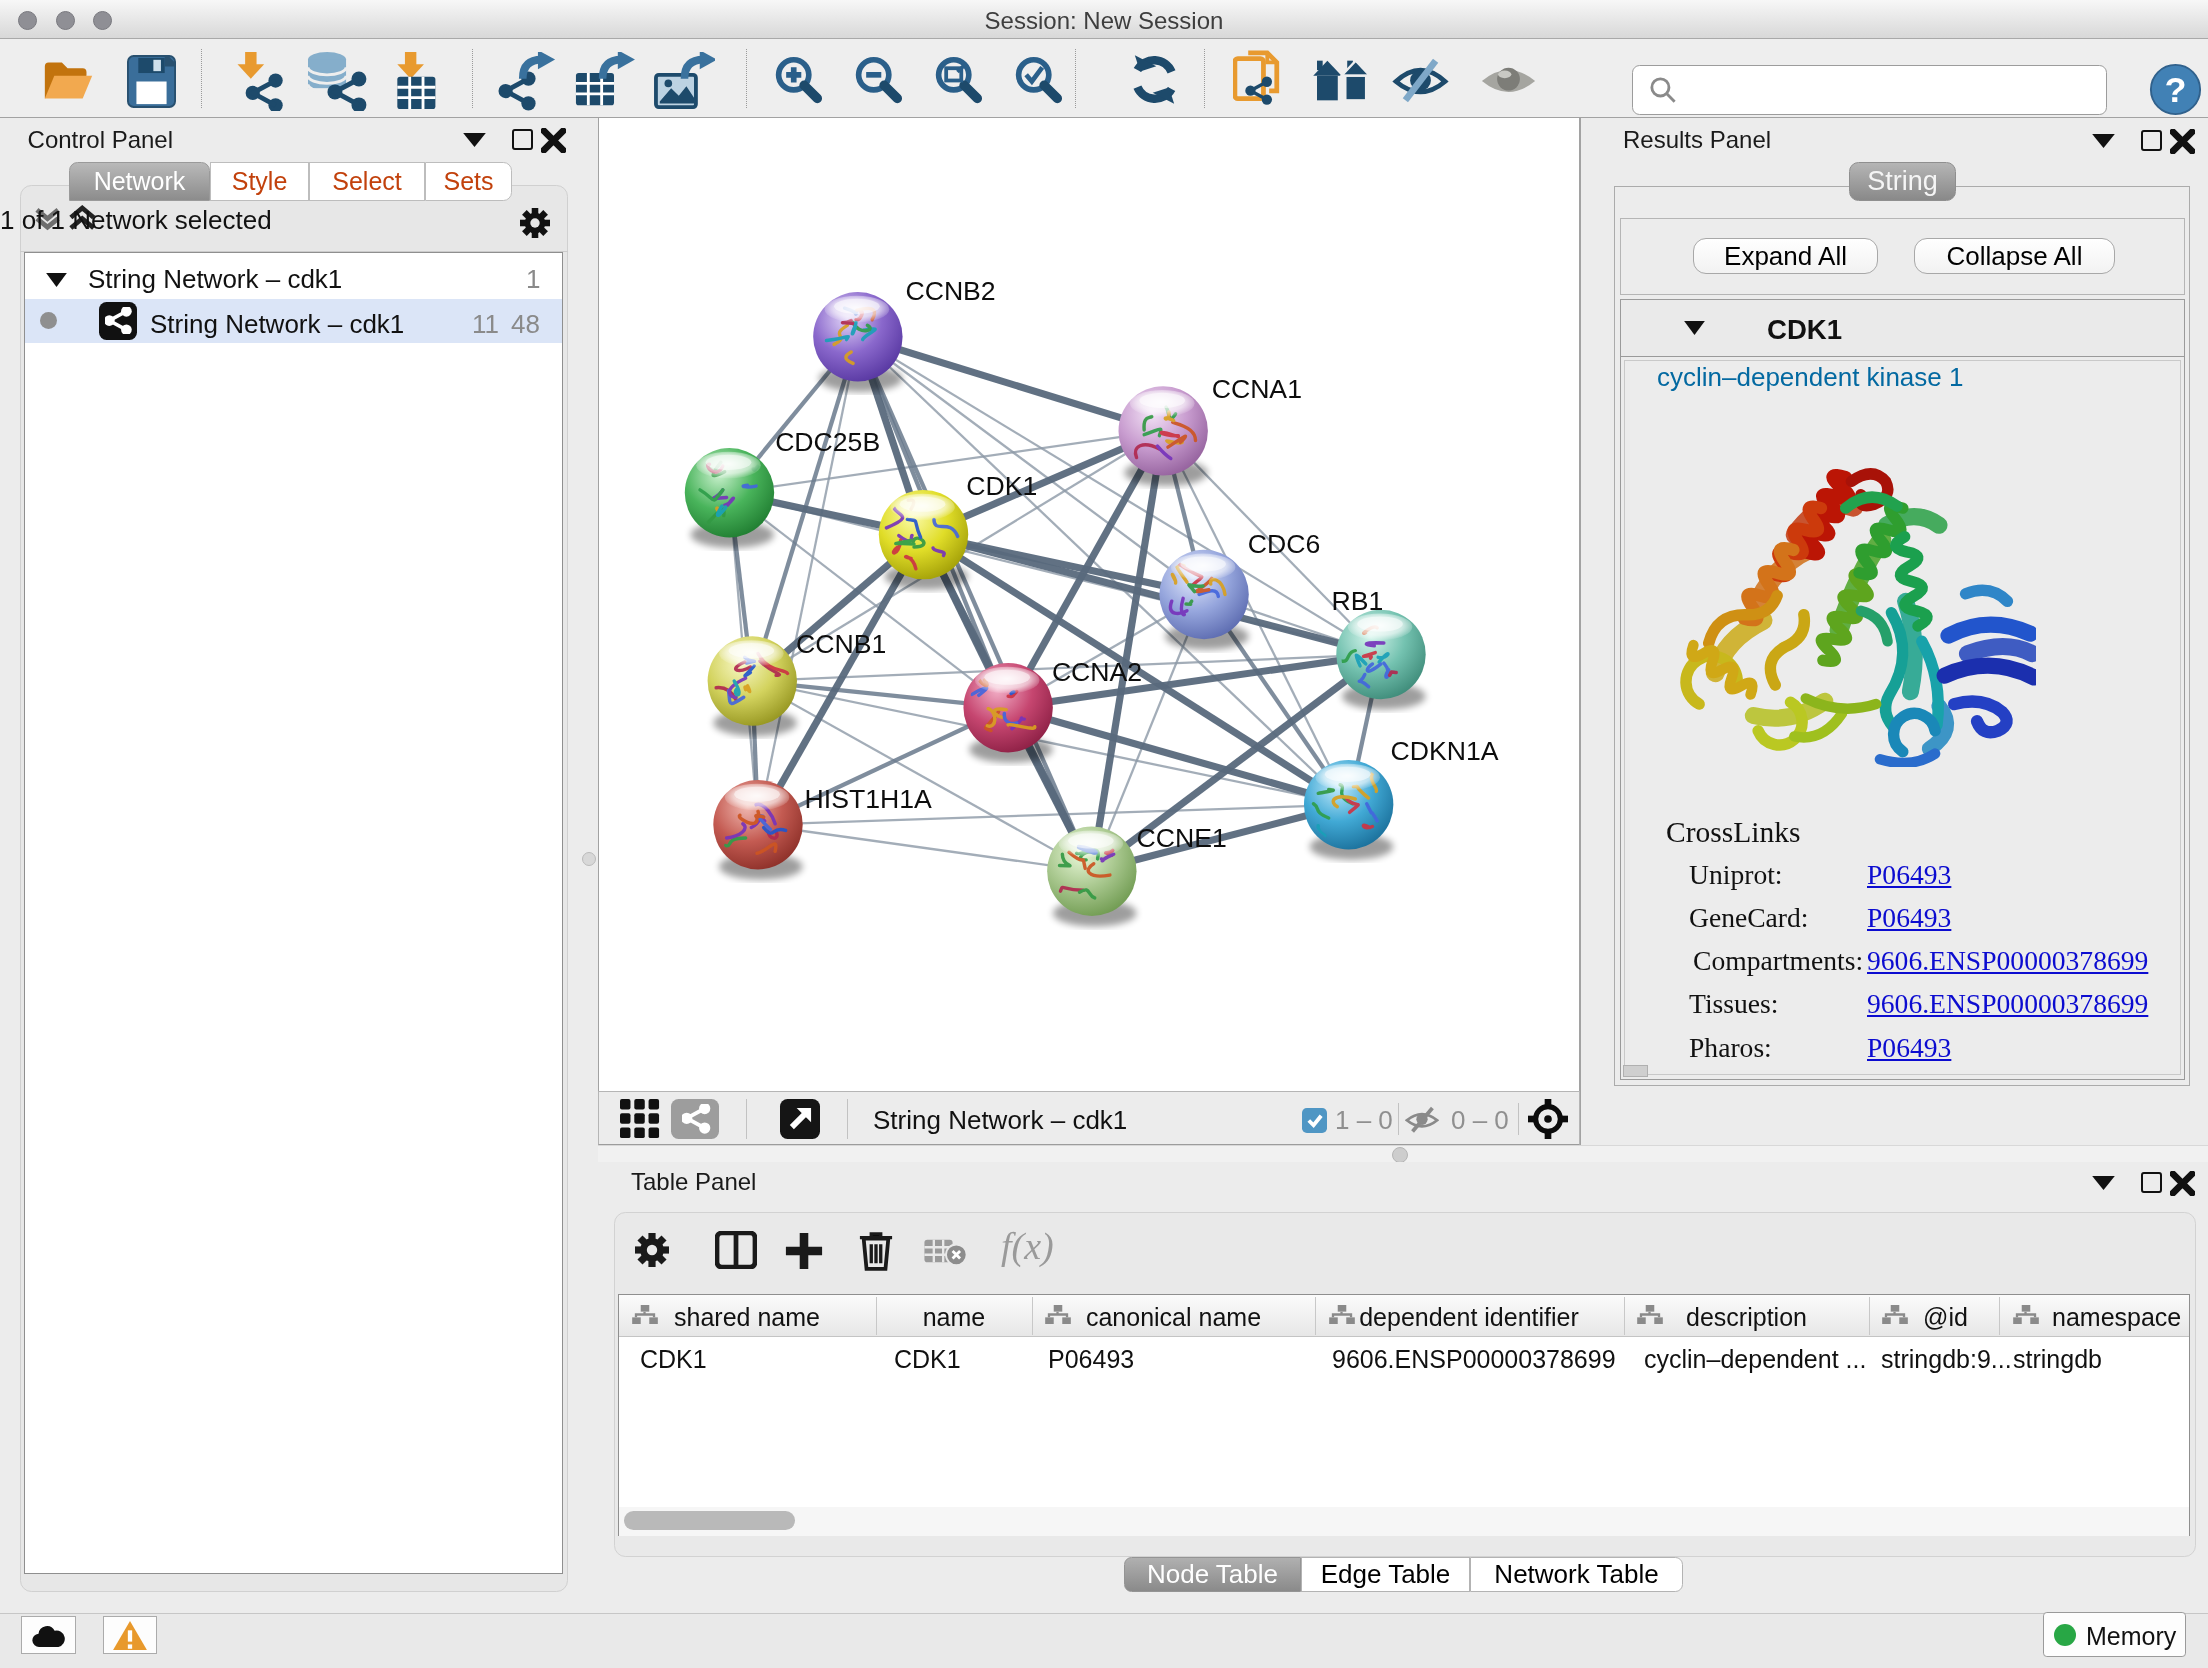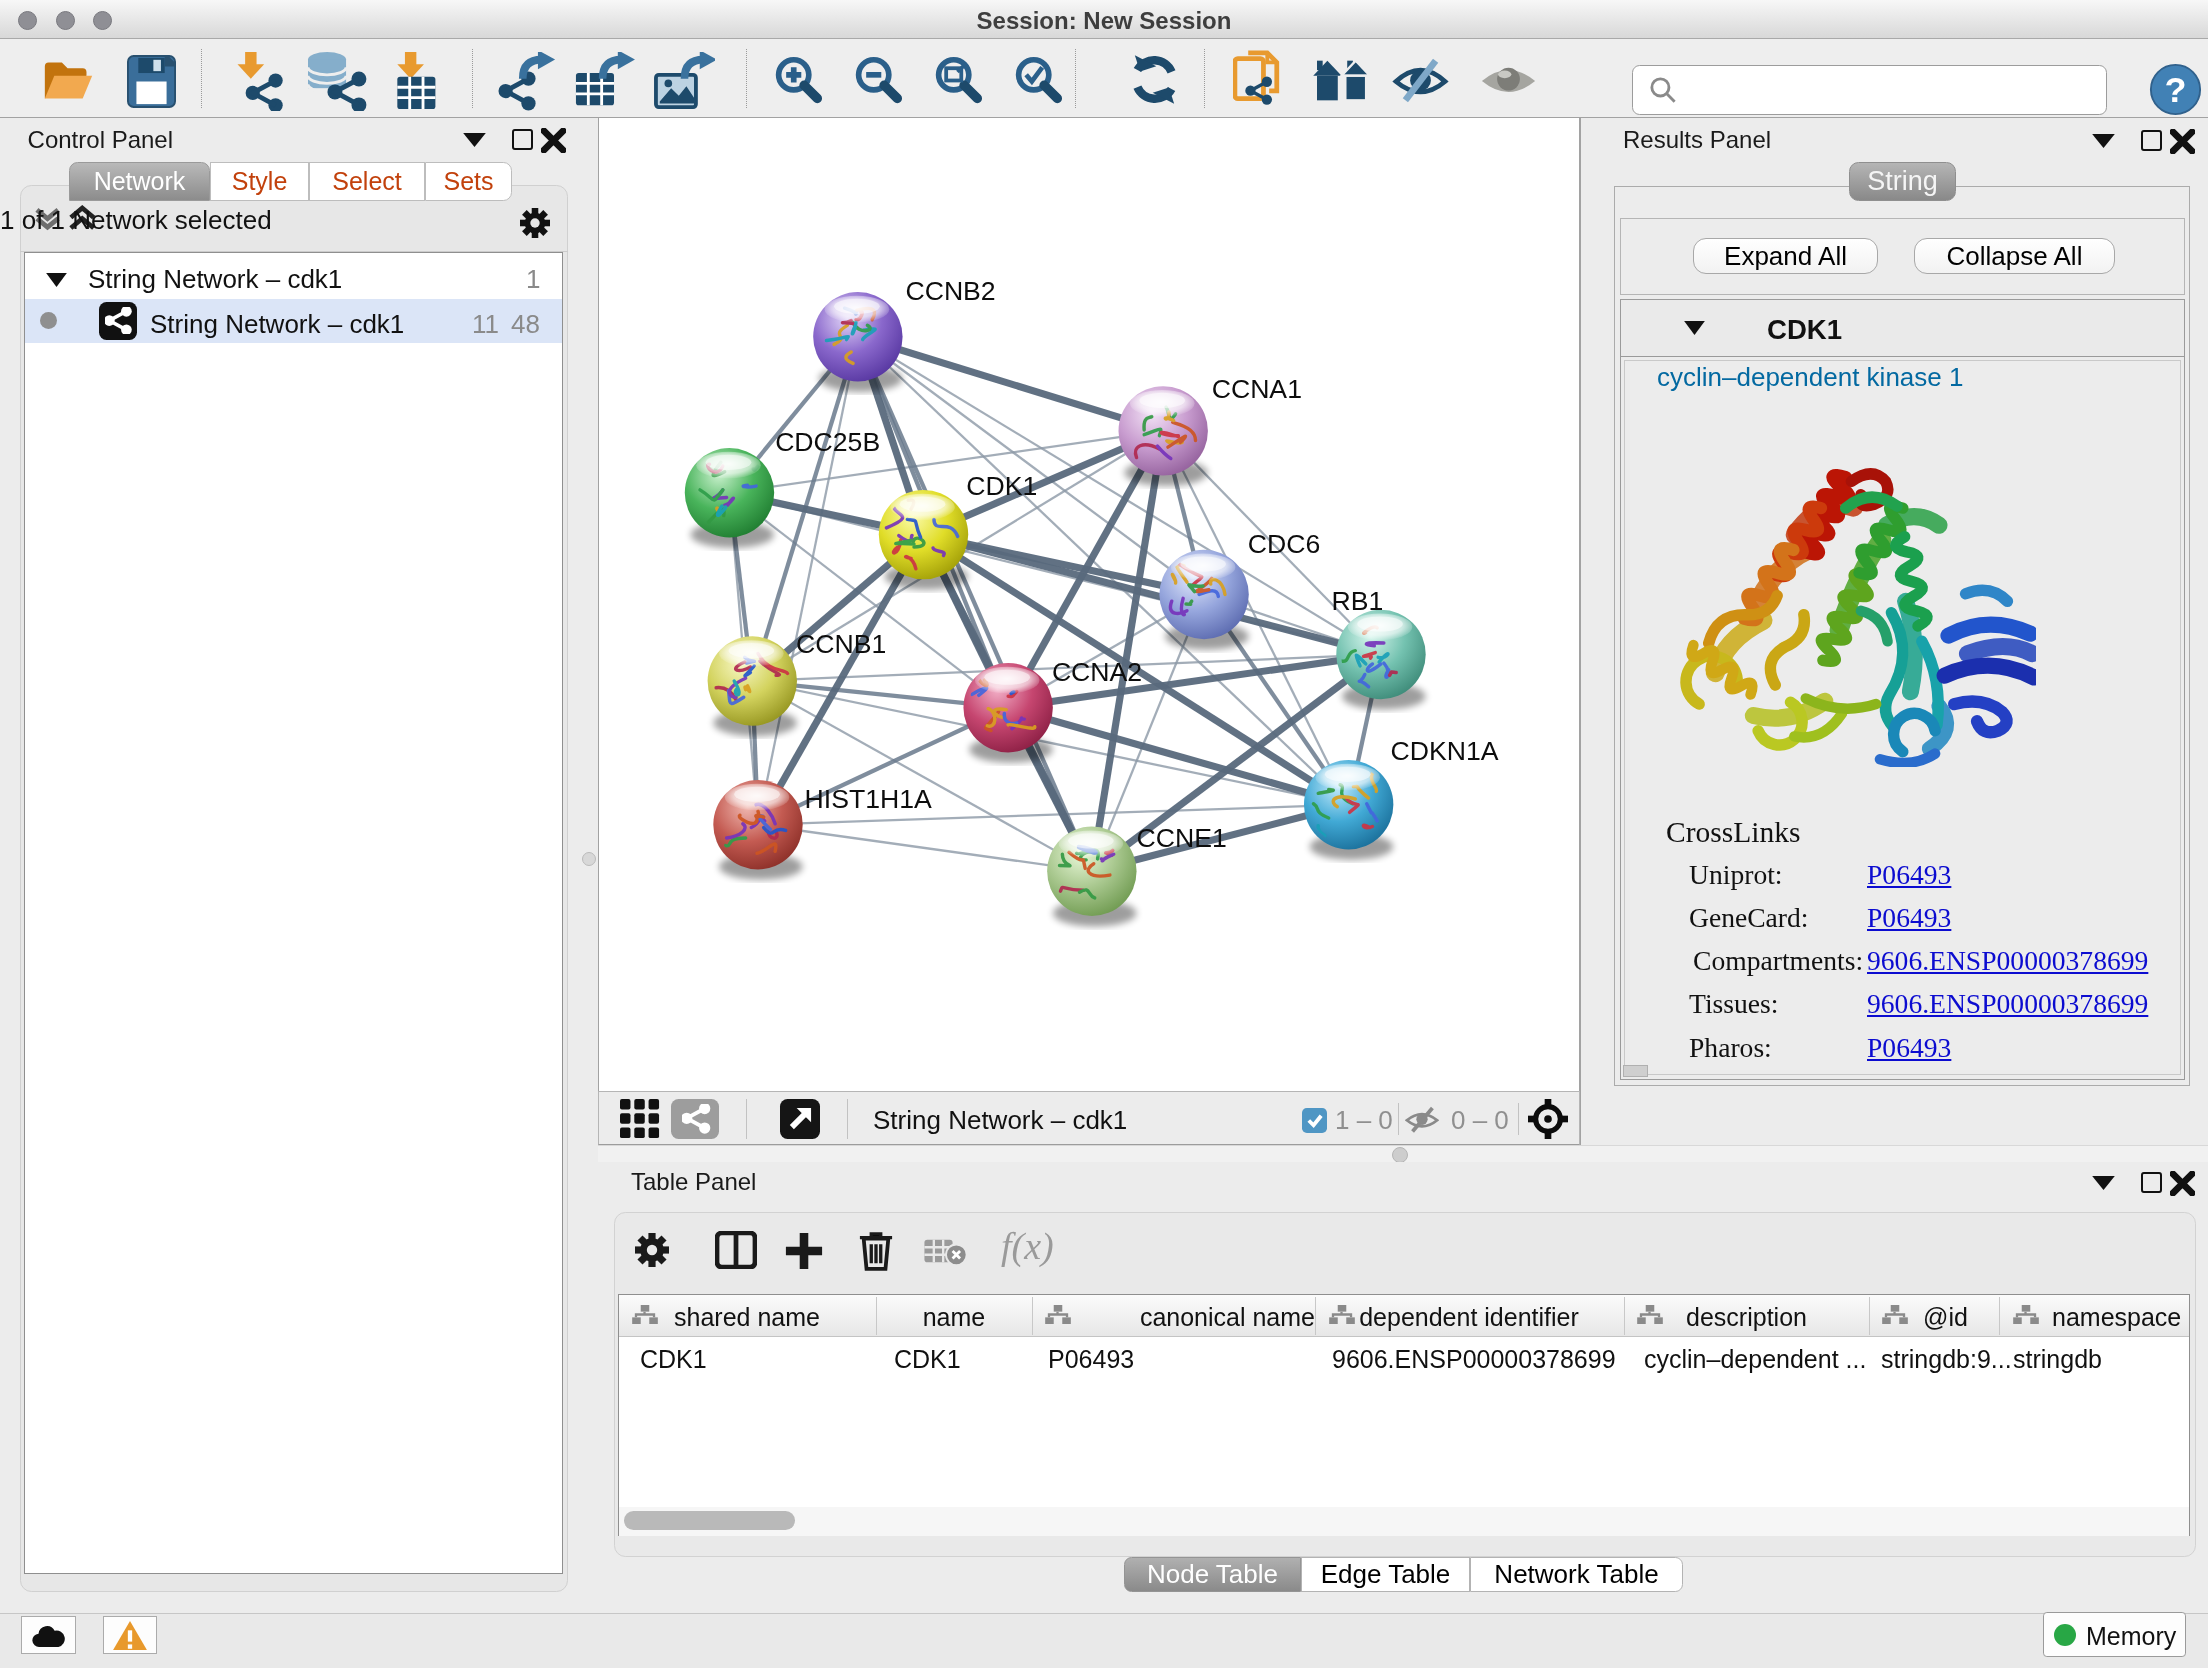--- a/index.html
+++ b/index.html
@@ -1,21 +1,21 @@
 <!DOCTYPE html>
 <html style="font-size:15px"><head><meta charset="utf-8"><title>Session: New Session</title><style>
 *{margin:0;padding:0;box-sizing:border-box}
 html,body{width:2208px;height:1668px;overflow:hidden;background:#ececec;
 font-family:"Liberation Sans",sans-serif;-webkit-font-smoothing:antialiased}
 #win{position:absolute;left:0;top:0;width:2208px;height:1668px}
 .abs{position:absolute}
 .titlebar{left:0;top:0;width:2208px;height:39px;
 background:linear-gradient(#f7f7f7,#d8d8d8);border-bottom:1px solid #a9a9a9}
 .tl{width:19px;height:19px;border-radius:50%;background:#8f8f95;border:1px solid #79797f;top:10.5px}
-.title{width:100%;text-align:center;top:6.7px;font-size:24px;font-weight:700;color:#3e3e3e}
+.title{width:100%;text-align:center;top:6.7px;font-size:24px;font-weight:400;color:#3e3e3e}
 .toolbar{left:0;top:39px;width:2208px;height:79px;background:#eeeeee;border-bottom:1px solid #a2a2a2}
 .vsep{border-left:1.9px dotted #9a9a9a;top:49px;height:59px;position:absolute}
 .searchbox{left:1632px;top:65px;width:475px;height:50px;background:#fff;border:1px solid #9c9c9c;border-radius:7.6px}
 .panelTitle{font-size:24px;color:#1a1a1a}
 .ctab{position:absolute;top:162px;height:39px;border:1px solid #bdbdbd;background:#fff;
 color:#c2410c;font-size:25px;text-align:center;line-height:37px;z-index:5}
 .ctab.sel{background:linear-gradient(#b9b9b9,#8c8c8c);color:#fff;border-color:#9a9a9a}
 .netview{left:598px;top:118px;width:982px;height:973px;background:#fff;
 border-left:1px solid #a2a2a2;border-right:1px solid #a2a2a2}
 .netbar{left:598px;top:1091px;width:982px;height:54px;background:#ececec;
@@ -765,21 +765,21 @@
 <div class="abs" style="left:618px;top:1303px;width:258px;text-align:center;font-size:25px;color:#111">shared name</div>
 <svg class="abs" style="left:632px;top:1305px" width="26" height="19" viewBox="0 0 27 20">
       <rect x="9" y="0" width="9" height="7" fill="#8a8a8a"></rect>
       <rect x="0" y="13" width="9" height="7" fill="#8a8a8a"></rect>
       <rect x="18" y="13" width="9" height="7" fill="#8a8a8a"></rect>
       <path d="M13 7 V10 M4 13 V10 H23 V13" stroke="#8a8a8a" stroke-width="2.4" fill="none"></path>
     </svg>
 <div class="abs" style="left:1032px;top:1297px;width:0;height:38px;border-left:1px solid #c8c8c8"></div>
 <div class="abs" style="left:876px;top:1303px;width:156px;text-align:center;font-size:25px;color:#111">name</div>
 <div class="abs" style="left:1315px;top:1297px;width:0;height:38px;border-left:1px solid #c8c8c8"></div>
-<div class="abs" style="left:1032px;top:1303px;width:283px;text-align:right;font-size:25px;color:#111">canonical name</div>
+<div class="abs" style="left:1032px;top:1303px;width:283px;text-align:center;font-size:25px;color:#111">canonical name</div>
 <svg class="abs" style="left:1045px;top:1305px" width="26" height="19" viewBox="0 0 27 20">
       <rect x="9" y="0" width="9" height="7" fill="#8a8a8a"></rect>
       <rect x="0" y="13" width="9" height="7" fill="#8a8a8a"></rect>
       <rect x="18" y="13" width="9" height="7" fill="#8a8a8a"></rect>
       <path d="M13 7 V10 M4 13 V10 H23 V13" stroke="#8a8a8a" stroke-width="2.4" fill="none"></path>
     </svg>
 <div class="abs" style="left:1624px;top:1297px;width:0;height:38px;border-left:1px solid #c8c8c8"></div>
 <div class="abs" style="left:1315px;top:1303px;width:308px;text-align:center;font-size:25px;color:#111">dependent identifier</div>
 <svg class="abs" style="left:1329px;top:1305px" width="26" height="19" viewBox="0 0 27 20">
       <rect x="9" y="0" width="9" height="7" fill="#8a8a8a"></rect>

